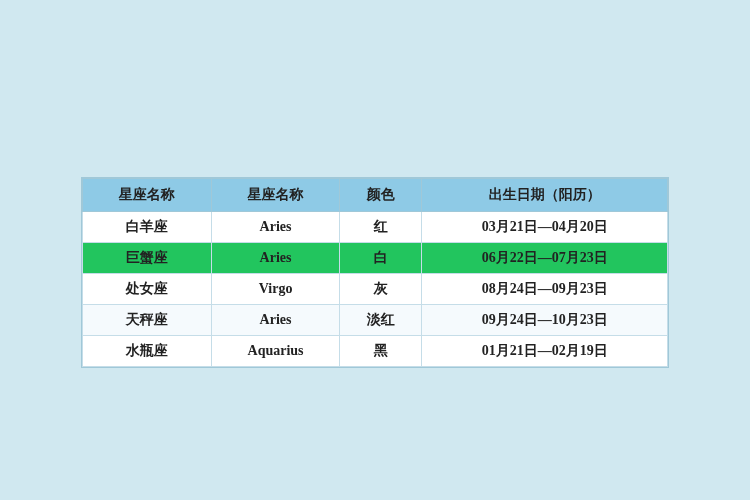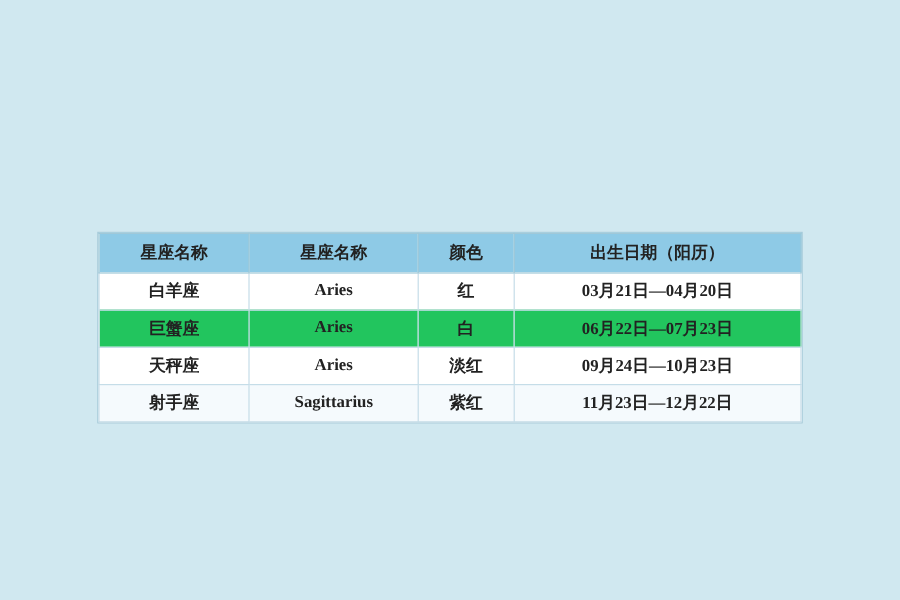--- a/index.html
+++ b/index.html
@@ -72,26 +72,32 @@
           <td>红</td>
           <td>03月21日—04月20日</td>
         </tr>
         <tr class="highlight-row">
           <td>巨蟹座</td>
           <td>Aries</td>
           <td>白</td>
           <td>06月22日—07月23日</td>
         </tr>
         <tr>
+          <td>处女座</td>
+          <td>Virgo</td>
+          <td>灰</td>
+          <td>08月24日—09月23日</td>
+        </tr>
+        <tr>
           <td>天秤座</td>
           <td>Aries</td>
           <td>淡红</td>
           <td>09月24日—10月23日</td>
         </tr>
         <tr>
-          <td>射手座</td>
-          <td>Sagittarius</td>
-          <td>紫红</td>
-          <td>11月23日—12月22日</td>
+          <td>水瓶座</td>
+          <td>Aquarius</td>
+          <td>黑</td>
+          <td>01月21日—02月19日</td>
         </tr>
       </tbody>
   </table>
 </div>
 
 </body></html>

